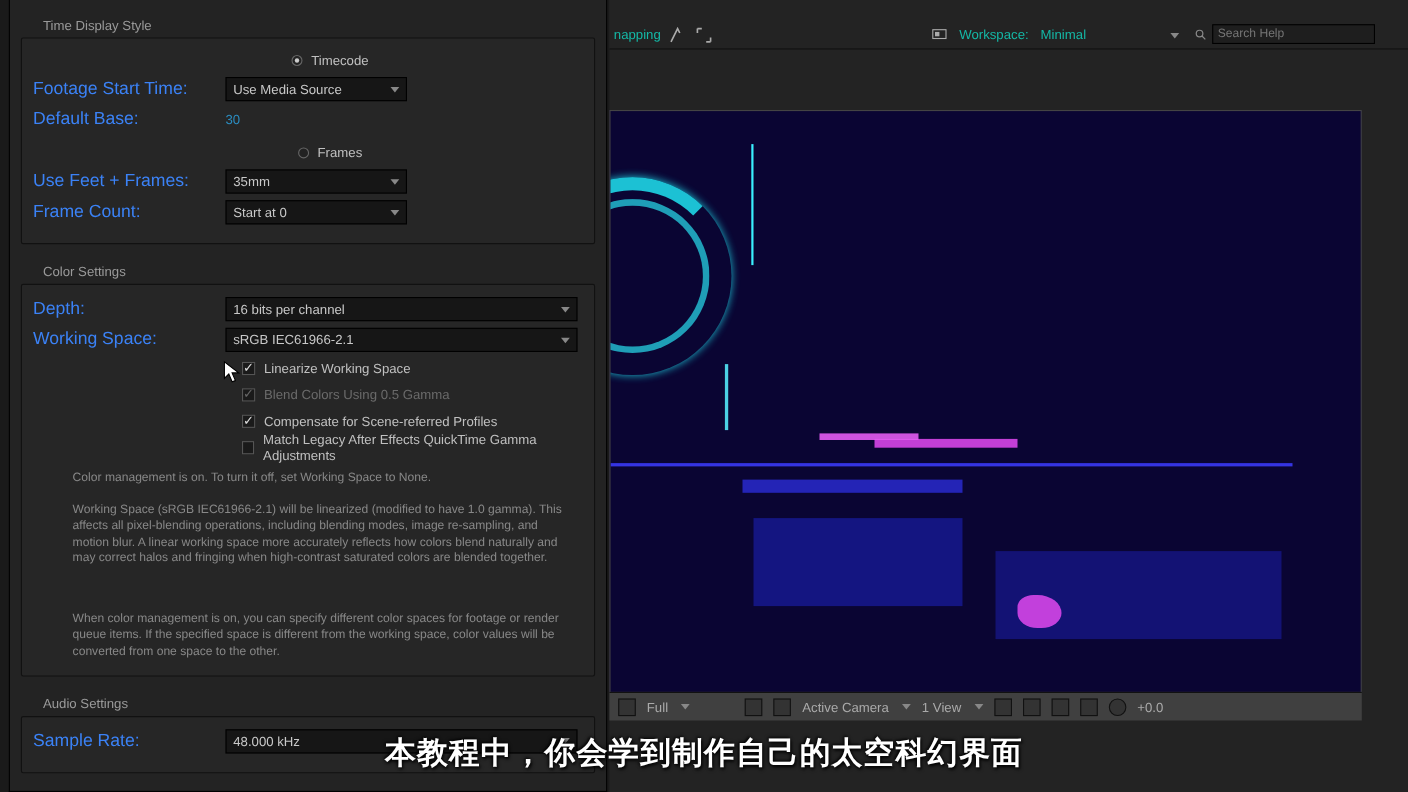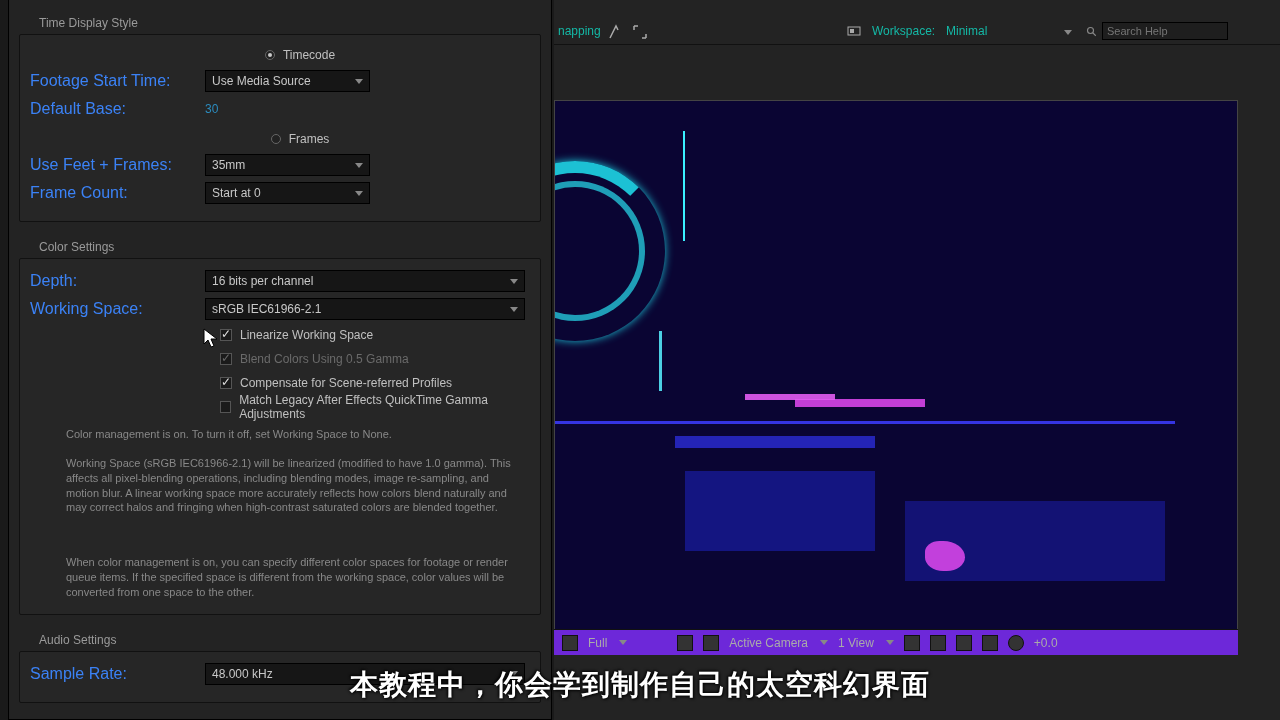--- a/index.html
+++ b/index.html
@@ -3,21 +3,21 @@
 <meta charset="utf-8">
 <style>
 * { margin: 0; padding: 0; box-sizing: border-box; font-family: "Segoe UI", Arial, sans-serif; }
 body { background: #1a1a1a; width: 1280px; height: 720px; overflow: hidden; position: relative; color: #b8b8b8; font-size: 12px; }
 .left-panel { position: absolute; left: 8px; top: 0; width: 544px; height: 720px; background: #232323; border: 1px solid #000; border-top: none; padding: 0; overflow: hidden;}
 .right-area { position: absolute; left: 554px; top: 0; right: 0; height: 720px; background: #232323; }
 .topbar { height: 45px; background: #232323; position: relative; border-bottom: 1px solid #111;}
 .topbar .item { position: absolute; top: 24px; font-size: 12px; color: #14b8a6; }
 .snapping { left: 4px; top: 26px;}
 .workspace-label { right: 220px; top: 26px; }
-.search { position:absolute; right: 8px; top: 22px; width: 126px; height: 18px; background: #1e1e1e; border:1px solid #000; color:#777; font-size:11px; padding:1px 4px;}
+.search { position:absolute; right: 8px; top: 22px; width: 148px; height: 18px; background: #1e1e1e; border:1px solid #000; color:#777; font-size:11px; padding:1px 4px;}
 .section-title { color:#9a9a9a; font-size:12px; padding: 8px 0 4px 30px; }
 .group { border:1px solid #111; background:#262626; margin: 0 10px 10px 10px; padding:8px 10px 14px 10px; border-radius:2px;}
 .row { display:flex; align-items:center; height: 28px; position:relative;}
 .row .label { width: 175px; text-align:left; padding-right: 8px; color:#3b82f6; font-size:16px;}
 .row .label.short { width: 175px;}
 .dropdown { background:#161616; border:1px solid #000; color:#c8c8c8; font-size:12px; padding:3px 6px; min-width:165px; position:relative; display:flex; align-items:center; justify-content:space-between; cursor:pointer;}
 .dropdown.wide { min-width: 320px;}
 .dropdown .chev { width:0;height:0;border-left:4px solid transparent;border-right:4px solid transparent;border-top:5px solid #888; margin-left:8px;}
 .radio { width:10px;height:10px;border-radius:50%;border:1px solid #666; background:#222; margin-right:8px; display:inline-block; position:relative;}
 .radio.checked::after{content:"";width:4px;height:4px;border-radius:50%;background:#ccc;position:absolute;left:2px;top:2px;}
@@ -38,21 +38,21 @@
 .vline { position:absolute; top:30px; left:128px; width:2px; height:110px; background:#3af0ff;}
 .glitch { position:absolute; background:#3a3af5; opacity:0.9;}
 .glitch.g1{left:0;top:320px;width:620px;height:3px;}
 .glitch.g2{left:120px;top:335px;width:200px;height:12px;background:#2728c4;}
 .glitch.g3{left:130px;top:370px;width:190px;height:80px;background:#1b1fb5;opacity:0.6;}
 .glitch.g4{left:350px;top:400px;width:260px;height:80px;background:#1b1fb5;opacity:0.5;}
 .glitch.g5{left:240px;top:298px;width:130px;height:8px;background:#d646e8;}
 .glitch.g6{left:190px;top:293px;width:90px;height:6px;background:#e25cf1;}
 .glitch.g7{left:370px;top:440px;width:40px;height:30px;background:#d646e8;border-radius:40% 60% 50% 50%;}
 .glitch.g8{left:104px;top:230px;width:3px;height:60px;background:#53e7f7;}
-.viewer-bar { position:absolute; left:0; right:42px; bottom:65px; height:26px; background:#6d28d9; border-top:1px solid #111; display:flex; align-items:center; gap:10px; padding:0 8px; color:#aaa; font-size:12px;}
+.viewer-bar { position:absolute; left:0; right:42px; bottom:65px; height:26px; background:#404040; border-top:1px solid #111; display:flex; align-items:center; gap:10px; padding:0 8px; color:#aaa; font-size:12px;}
 .viewer-bar .chev{width:0;height:0;border-left:4px solid transparent;border-right:4px solid transparent;border-top:5px solid #888;margin-left:2px;}
 .vb-icon{width:16px;height:16px;background:#333;border:1px solid #111;display:inline-block;}
 .subtitle { position:absolute; left:50%; bottom:16px; transform:translateX(-50%); font-size:28px; color:#fff; font-weight:600; text-shadow:1px 1px 3px #000, -1px -1px 3px #000; letter-spacing:1px; white-space:nowrap;}
 .tb-icon{position:absolute;top:24px;width:16px;height:16px;}
 </style>
 </head>
 <body>
 
 <div class="right-area">
   <div class="topbar">

